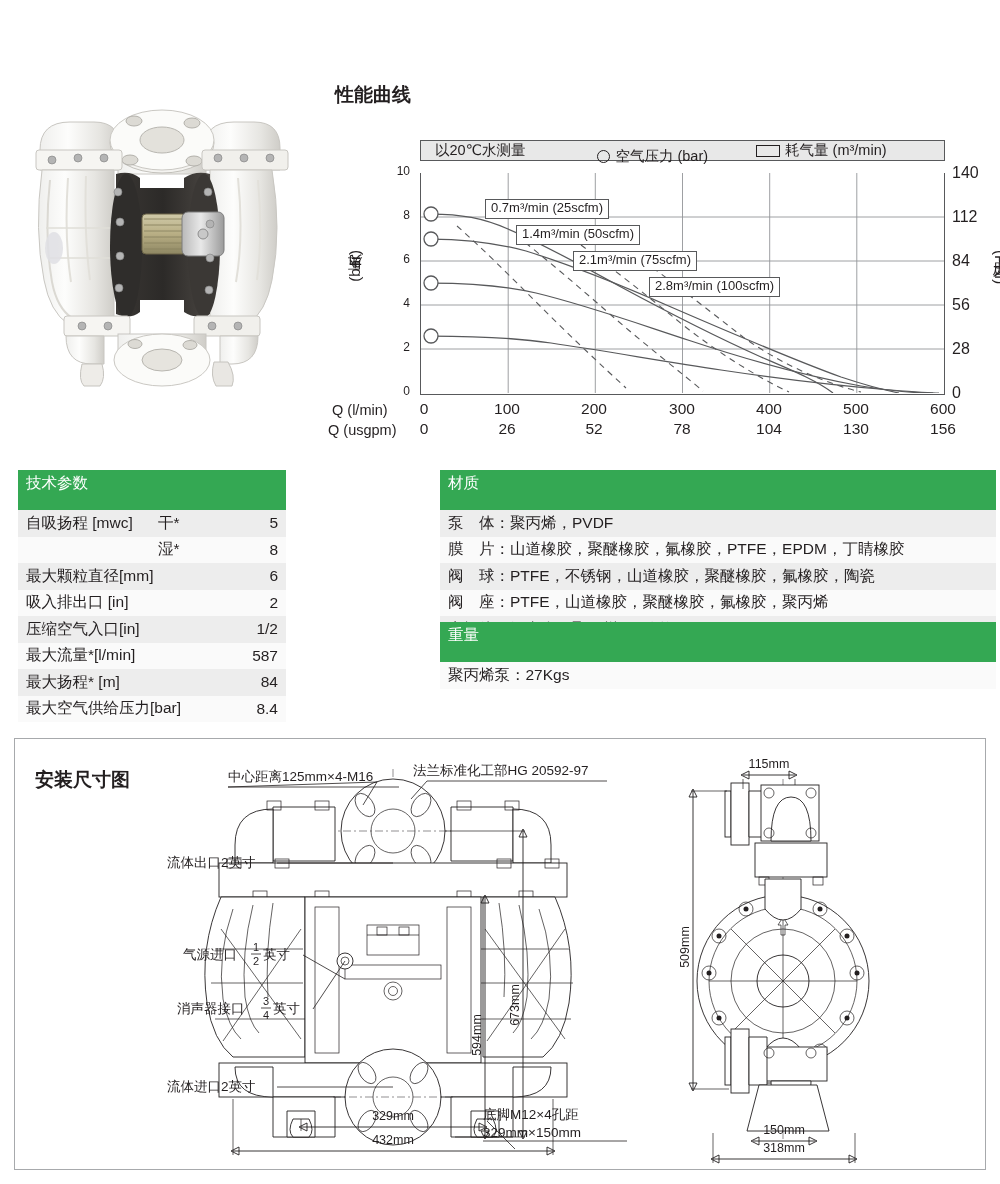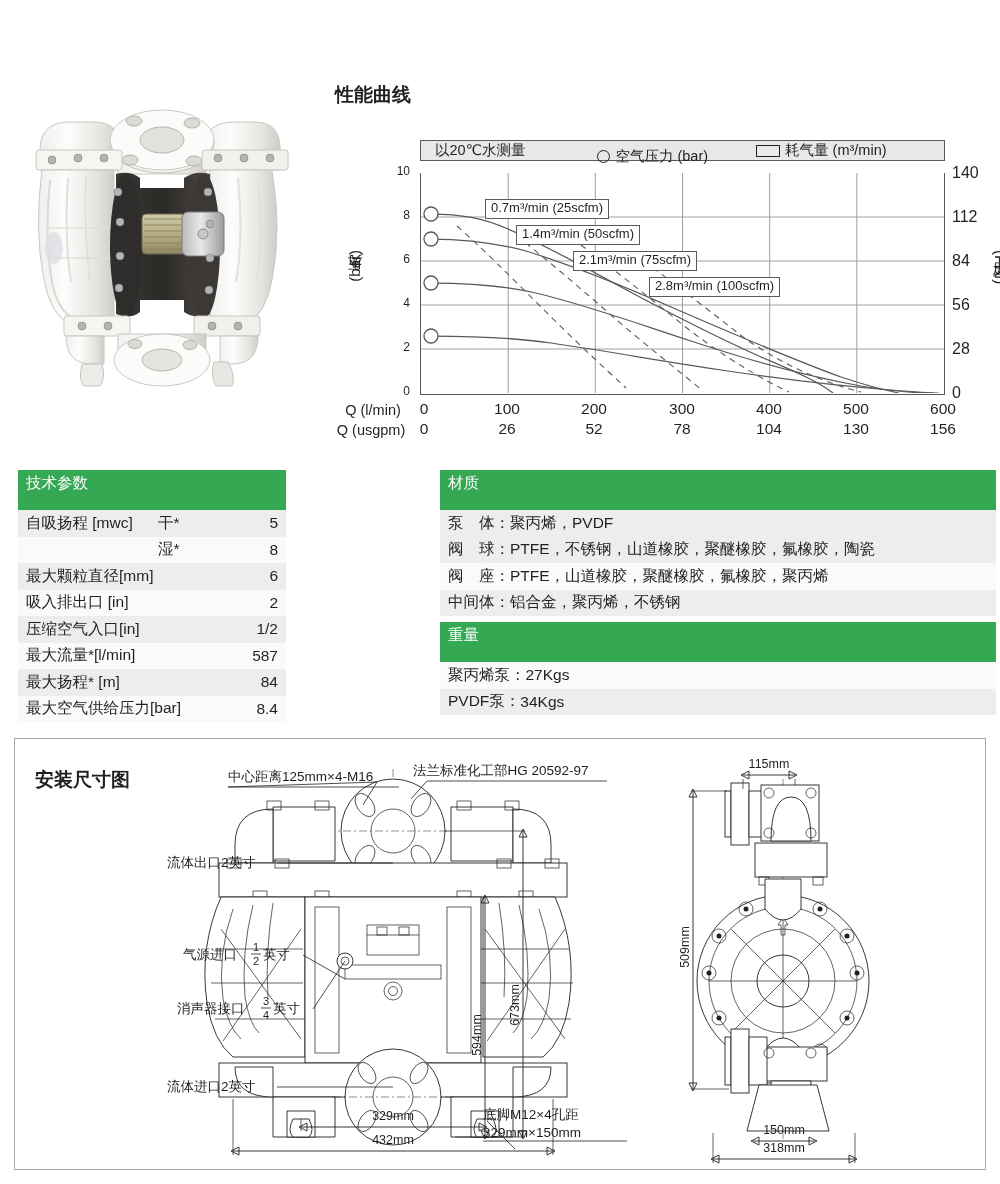--- a/index.html
+++ b/index.html
@@ -29,21 +29,21 @@
   .legendbar .l3{margin-left:48px;font-size:14.5px;display:flex;align-items:center;gap:5px;}
   .sym-circle{display:inline-block;width:11px;height:11px;border:1.4px solid #231f20;border-radius:50%;}
   .sym-rect{display:inline-block;width:22px;height:10px;border:1.4px solid #231f20;}
   .plot{position:absolute;left:0;top:33px;width:525px;height:222px;border:1px solid #58595b;border-top:none;box-sizing:border-box;}
   .plot svg{position:absolute;left:0;top:0;}
 
   .ytick{position:absolute;font-size:12px;text-align:right;width:34px;}
   .ytickR{position:absolute;font-size:16px;text-align:left;width:40px;}
   .axis-label-l{position:absolute;font-size:15px;writing-mode:vertical-rl;transform:rotate(180deg);white-space:nowrap;}
   .axis-label-r{position:absolute;font-size:15px;writing-mode:vertical-rl;white-space:nowrap;}
-  .xrowlbl{position:absolute;font-size:14.5px;text-align:center;white-space:nowrap;}
+  .xrowlbl{position:absolute;font-size:14.5px;text-align:left;white-space:nowrap;}
   .xval{position:absolute;font-size:15.5px;text-align:center;width:52px;}
 
   .curvelabel{position:absolute;background:#fff;border:1px solid #58595b;font-size:13px;padding:1px 5px 2px 5px;white-space:nowrap;line-height:1.15;}
 
   
   .tbl{position:absolute;font-size:15.5px;}
   .thead{background:#34a853;color:#fff;font-size:15.5px;font-weight:normal;padding:3px 8px 16px 8px;box-sizing:border-box;}
   .trow{display:flex;align-items:center;padding:2.5px 8px 3px 8px;box-sizing:border-box;}
   .trow.odd{background:#ededed;}
   .trow.even{background:#fafafa;}
@@ -319,43 +319,43 @@
         <span class="v">8.4</span>
       </div>
   </div>
 
   <div class="tbl" id="tbl-mat">
     <div class="thead">材质</div>
     <div class="trow odd">
         <span class="k matlabel">泵　体：</span>
         <span>聚丙烯，PVDF</span>
       </div>
+    <div class="trow even">
+        <span class="k matlabel">膜　片：</span>
+        <span>山道橡胶，聚醚橡胶，氟橡胶，PTFE，EPDM，丁睛橡胶</span>
+      </div>
     <div class="trow odd">
         <span class="k matlabel">阀　球：</span>
         <span>PTFE，不锈钢，山道橡胶，聚醚橡胶，氟橡胶，陶瓷</span>
       </div>
     <div class="trow even">
         <span class="k matlabel">阀　座：</span>
         <span>PTFE，山道橡胶，聚醚橡胶，氟橡胶，聚丙烯</span>
       </div>
     <div class="trow odd">
         <span class="k matlabel">中间体：</span>
         <span>铝合金，聚丙烯，不锈钢</span>
       </div>
   </div>
 
   <div class="tbl" id="tbl-weight">
     <div class="thead">重量</div>
     <div class="trow even">
         <span class="k">聚丙烯泵：</span>
         <span>27Kgs</span>
-      </div>
-    <div class="trow odd">
-        <span class="k">PVDF泵：</span>
-        <span>34Kgs</span>
       </div>
   </div>
 
   <div id="install">
     <div id="install-title">安装尺寸图</div>
 
     <svg width="970" height="430" viewBox="0 0 970 430">
 
       <g transform="translate(0,0)">
 

